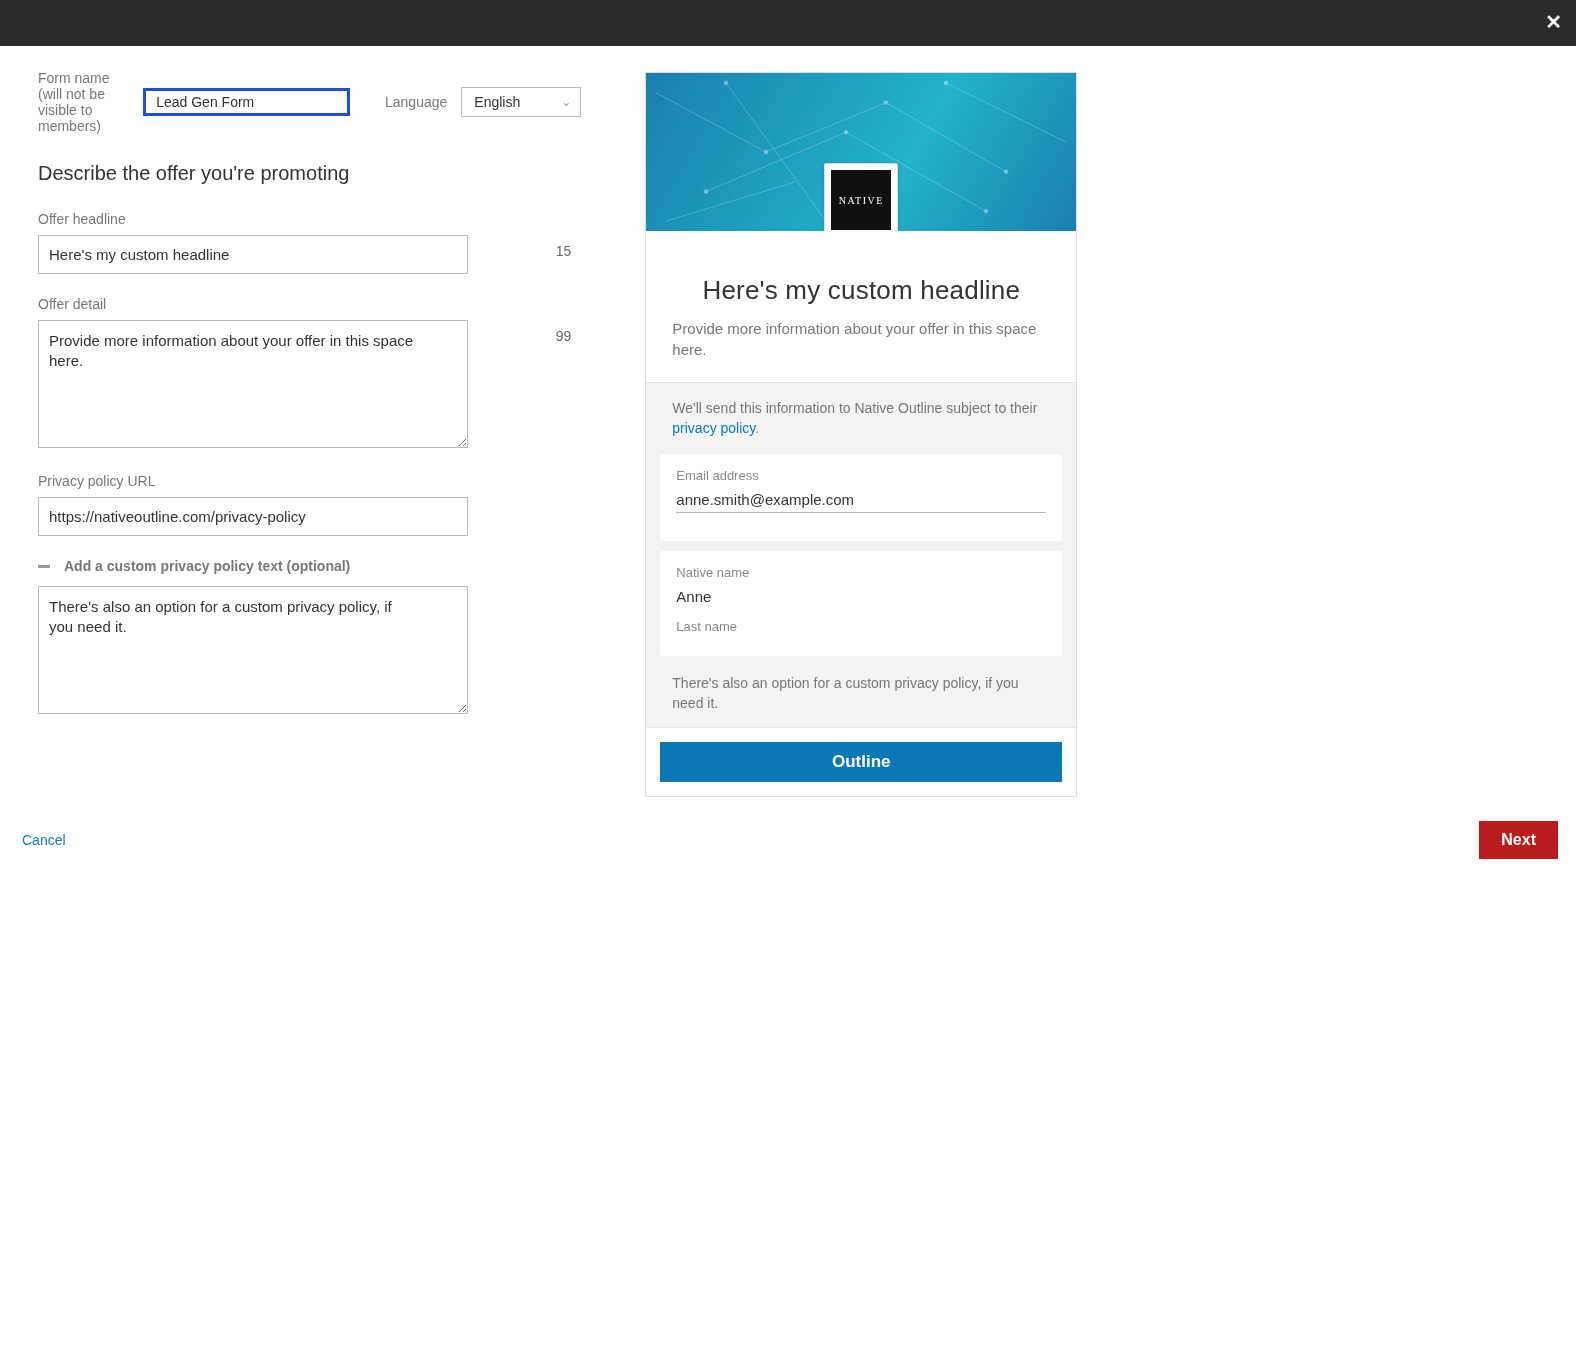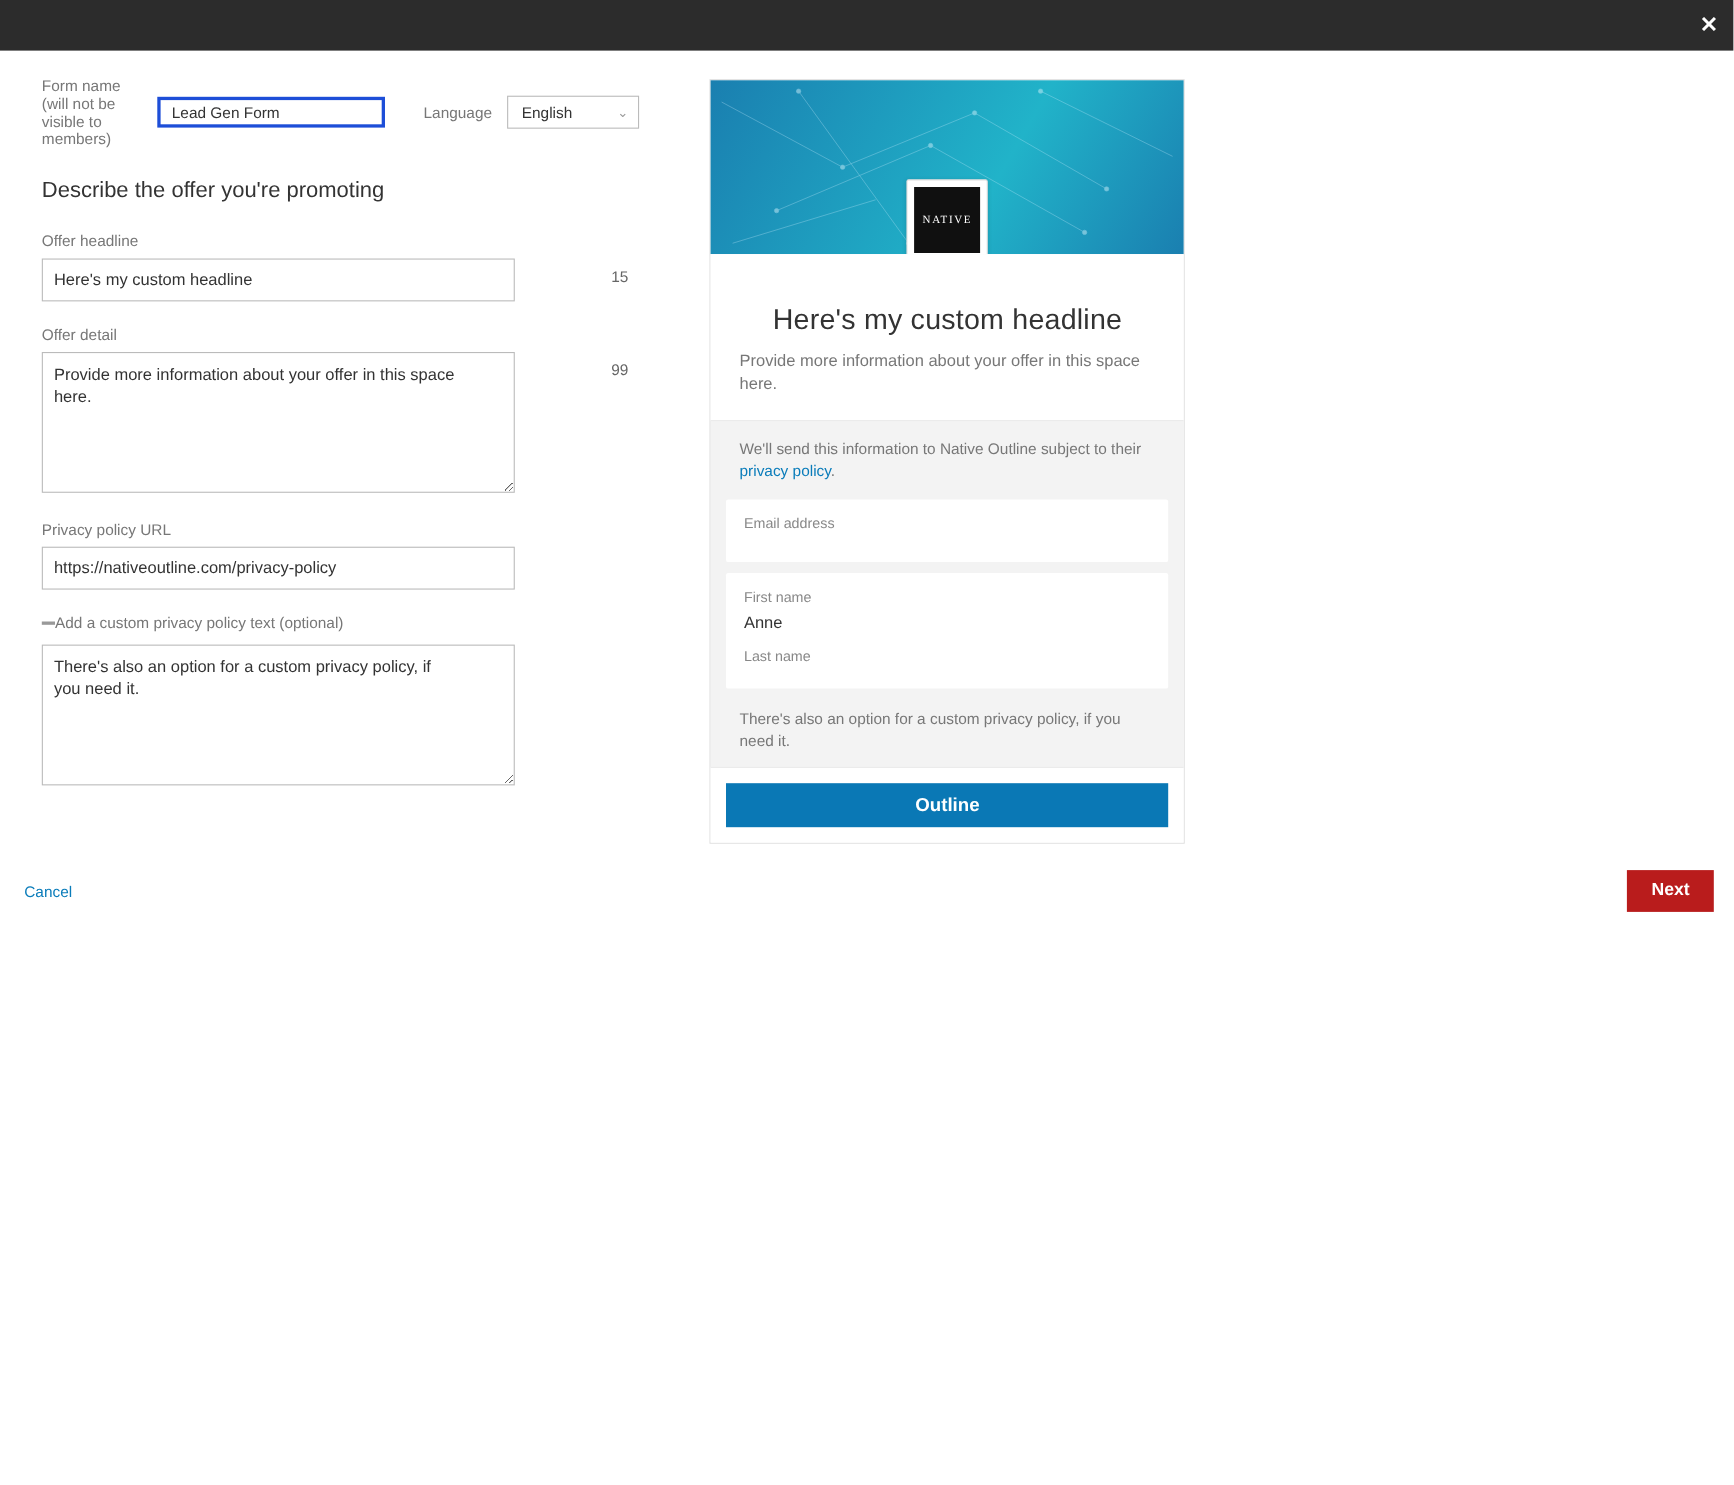--- a/index.html
+++ b/index.html
@@ -17,21 +17,21 @@
 .select-box{border:1px solid #bbb;padding:6px 34px 6px 12px;font-size:14px;color:#333;min-width:120px;display:inline-block;background:#fff;}
 .select-chevron{position:absolute;right:10px;top:8px;color:#999;font-size:12px;pointer-events:none;}
 h2.section-title{font-size:20px;font-weight:400;color:#333;margin-bottom:26px;}
 .field-label{color:#777;font-size:14px;margin-bottom:8px;display:block;}
 .input-row{position:relative;margin-bottom:22px;}
 .full-input{width:430px;border:1px solid #bbb;padding:10px 52px 10px 10px;font-size:15px;font-family:inherit;color:#333;}
 .textarea{width:430px;border:1px solid #bbb;padding:10px 52px 10px 10px;font-size:15px;font-family:inherit;color:#333;resize:both;overflow:auto;line-height:1.35;}
 .textarea.detail{height:128px;}
 .textarea.custom{height:128px;}
 .charcount{position:absolute;right:10px;top:8px;color:#666;font-size:14px;}
-.collapse-row{display:flex;align-items:center;margin-bottom:12px;margin-top:6px;}
+.collapse-row{display:flex;align-items:center;gap:14px;margin-bottom:12px;margin-top:6px;font-weight:bold;}
 .minus-icon{width:12px;height:3px;background:#999;display:inline-block;}
 .collapse-label{color:#777;font-size:14px;}
 
 .preview{border:1px solid #ddd;margin-top:2px;}
 .banner{height:158px;background:linear-gradient(120deg,#1a7fb0,#21b3c9 60%,#1a7fb0);position:relative;overflow:hidden;}
 .banner svg{position:absolute;inset:0;width:100%;height:100%;opacity:.45;}
 .logo-wrap{position:absolute;left:50%;transform:translateX(-50%);top:90px;width:74px;height:74px;background:#fff;border:1px solid #ddd;border-radius:2px;padding:6px;box-shadow:0 1px 4px rgba(0,0,0,.15);}
 .logo-inner{background:#101010;width:100%;height:100%;display:flex;align-items:center;justify-content:center;color:#fff;font-family:Georgia,serif;font-size:10px;letter-spacing:1.5px;}
 .prevbody{background:#f3f3f3;}
 .headcard{background:#fff;margin:0;padding:44px 26px 22px 26px;border-bottom:1px solid #e6e6e6;position:relative;}
@@ -132,25 +132,26 @@
         <div class="headcard">
           <div class="prev-headline">Here's my custom headline</div>
           <div class="prev-detail">Provide more information about your offer in this space here.</div>
         </div>
         <div class="notice">
           <span>We'll send this information to Native Outline subject to their </span><a href="#">privacy policy</a><span>.</span>
         </div>
         <div class="formcard">
           <div class="fcrow">
             <div class="fc-label">Email address</div>
+            <div class="fc-value underline">anne.smith@example.com</div>
           </div>
         </div>
         <div class="formcard">
           <div class="fcrow">
-            <div class="fc-label">First name</div>
+            <div class="fc-label">Native name</div>
             <div class="fc-value">Anne</div>
           </div>
           <div class="fcrow" style="margin-bottom:0;">
             <div class="fc-label">Last name</div>
           </div>
         </div>
         <div class="custom-policy">There's also an option for a custom privacy policy, if you need it.</div>
         <div class="submit-wrap">
           <button class="submit-btn">Outline</button>
         </div>

